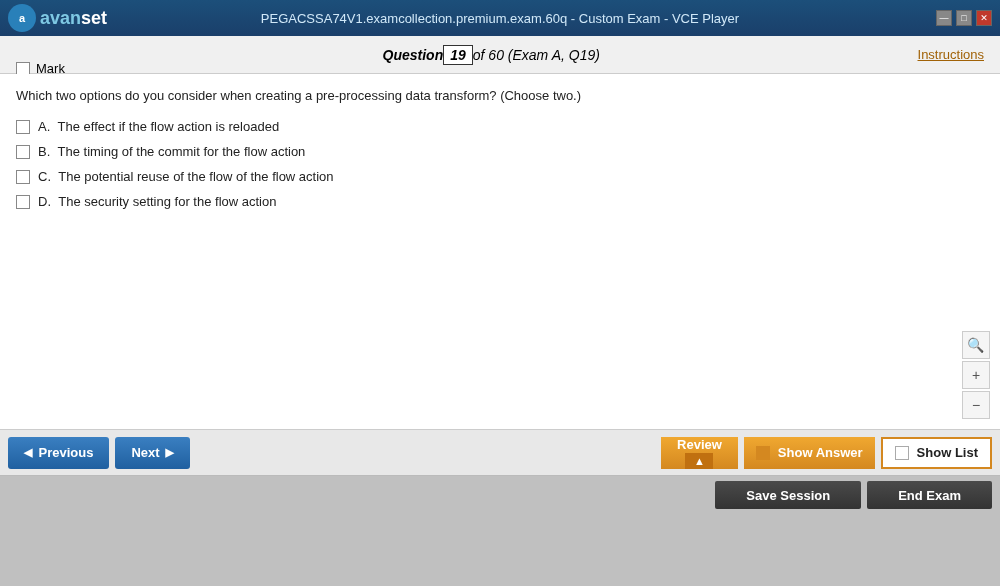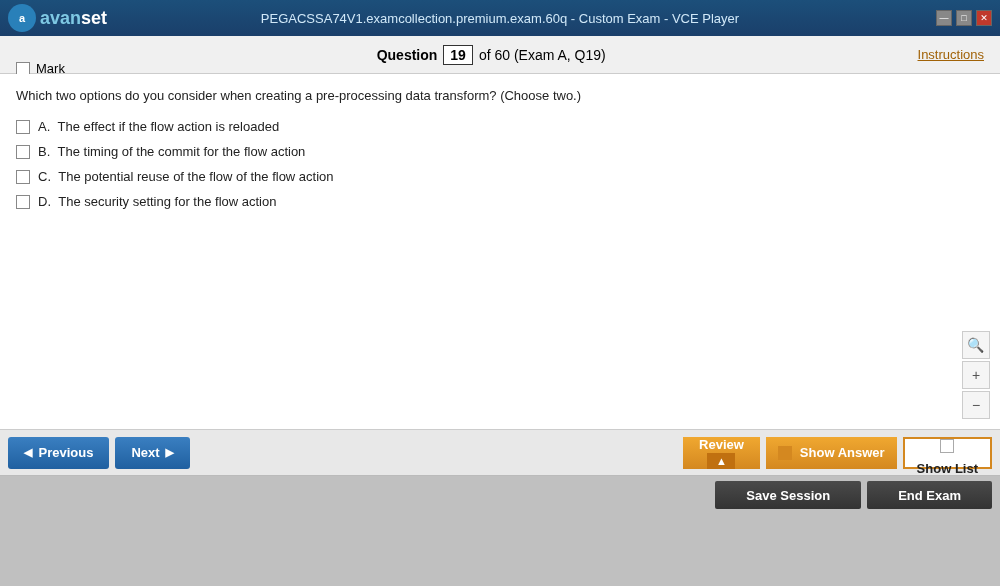--- a/index.html
+++ b/index.html
@@ -88,22 +88,22 @@
     .mark-checkbox {
       width: 14px;
       height: 14px;
       border: 1px solid #888;
       background: white;
       cursor: pointer;
     }
     .question-nav {
       display: flex;
       align-items: center;
-      gap: 6px;
       font-size: 14px;
+      font-style: italic;
     }
     .question-number-box {
       border: 1px solid #333;
       padding: 1px 6px;
       font-weight: bold;
       background: white;
     }
     .instructions-link {
       color: #a16207;
       text-decoration: underline;
@@ -248,21 +248,20 @@
       background: white;
       border: 2px solid #d48820;
       color: #222;
       font-size: 13px;
       font-weight: bold;
       cursor: pointer;
       display: flex;
       align-items: center;
       gap: 8px;
       padding: 0 12px;
-      flex-direction: column;
     }
     .btn-square {
       width: 14px;
       height: 14px;
       background: #d48820;
       flex-shrink: 0;
     }
     .btn-square-white {
       width: 14px;
       height: 14px;

